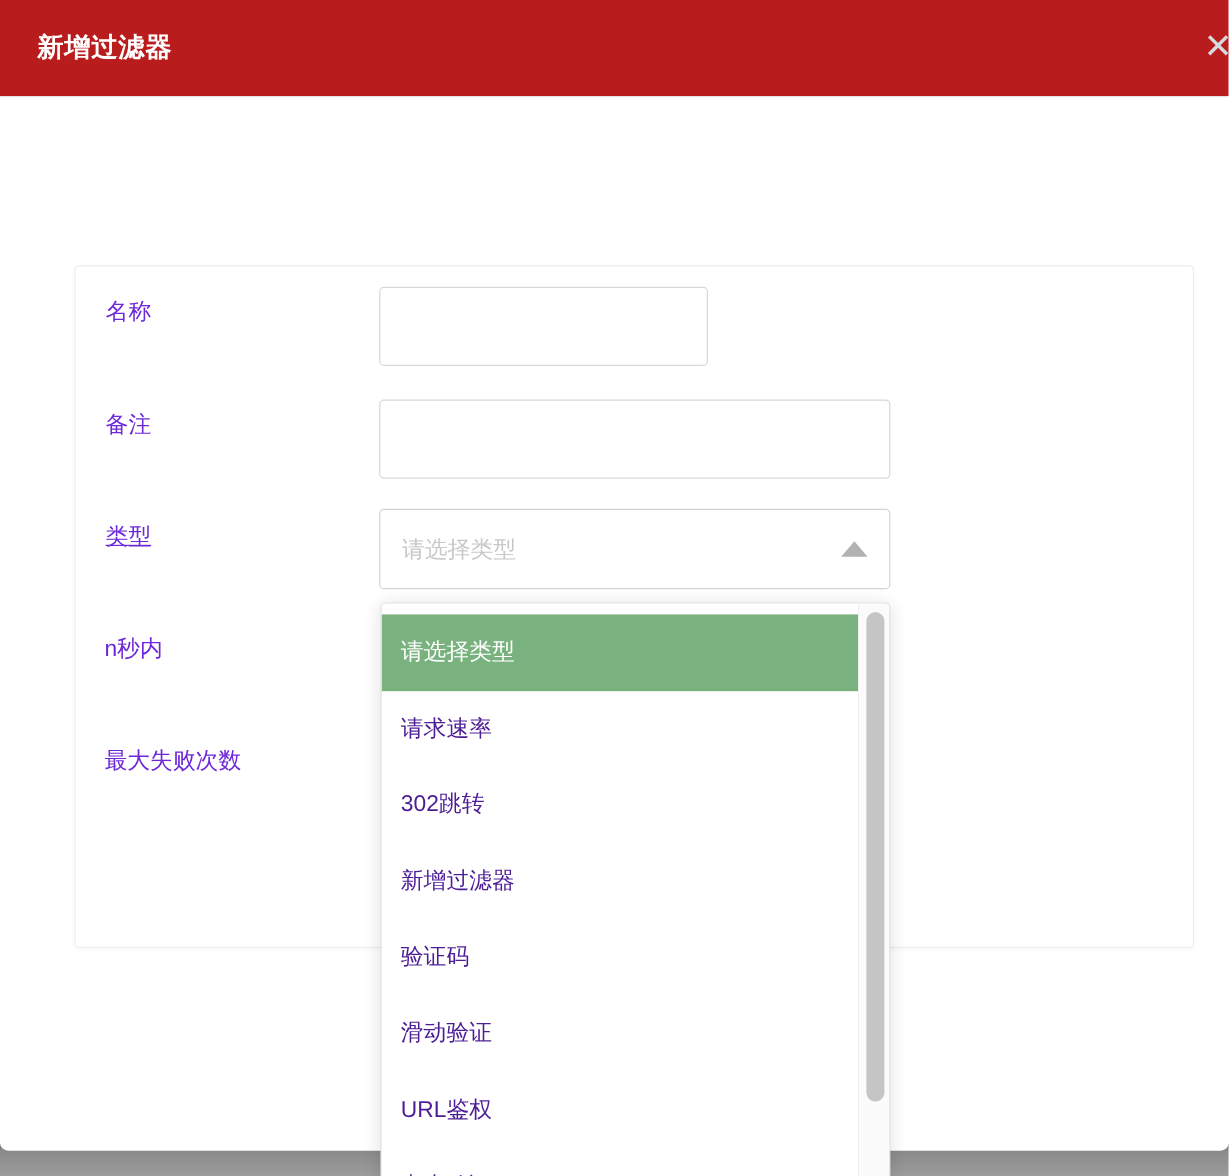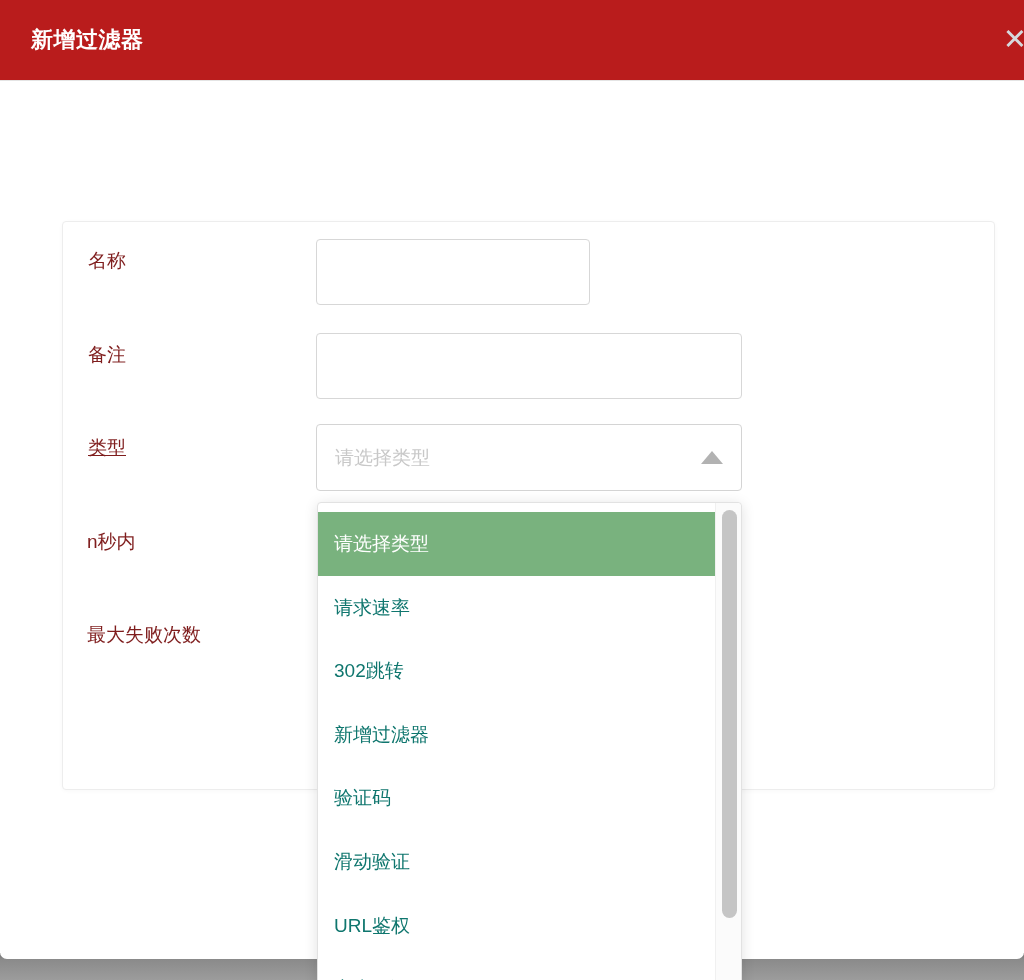--- a/index.html
+++ b/index.html
@@ -44,21 +44,21 @@
 
   
   .form-card{
     position:absolute;left:62px;top:141px;width:933px;height:569px;
     background:#ffffff;border:1px solid #ededed;border-radius:4px;
     box-shadow:0 1px 4px rgba(0,0,0,0.03);
     box-sizing:border-box;
   }
 
   .field-label{
-    position:absolute;color:#7f1d1d;font-size:19px;line-height:24px;white-space:nowrap;
+    position:absolute;color:#6d28d9;font-size:19px;line-height:24px;white-space:nowrap;
   }
   .lbl-0{left:88px;top:169px;}
   .lbl-1{left:88px;top:263px;}
   .lbl-2{left:88px;top:356px;text-decoration:underline;}
   .lbl-3{left:87px;top:450px;}
   .lbl-4{left:87px;top:543px;text-align:center;}
 
   .text-input{
     position:absolute;box-sizing:border-box;
     border:1px solid #d7d7d7;border-radius:4px;background:#ffffff;
@@ -89,21 +89,21 @@
   .dropdown{
     position:absolute;left:317px;top:422px;width:425px;height:526px;
     box-sizing:border-box;background:#ffffff;
     border:1px solid #e2e2e2;border-radius:4px;
     box-shadow:0 2px 14px rgba(0,0,0,0.12);
     padding-top:9px;z-index:5;overflow:hidden;
   }
   .dd-options{margin-right:25px;}
   .dd-option{
     height:63.6px;line-height:63.6px;padding-left:16px;
-    font-size:19px;color:#0f766e;cursor:pointer;
+    font-size:19px;color:#4c1d95;cursor:pointer;
     white-space:nowrap;overflow:hidden;
   }
   .dd-option.selected{
     background:#79b27e;color:#ffffff;
   }
   .dd-scroll-track{
     position:absolute;top:0;right:0;width:25px;height:100%;
     background:#fbfbfb;border-left:1px solid #f0f0f0;
     border-radius:0 4px 4px 0;cursor:default;
   }

